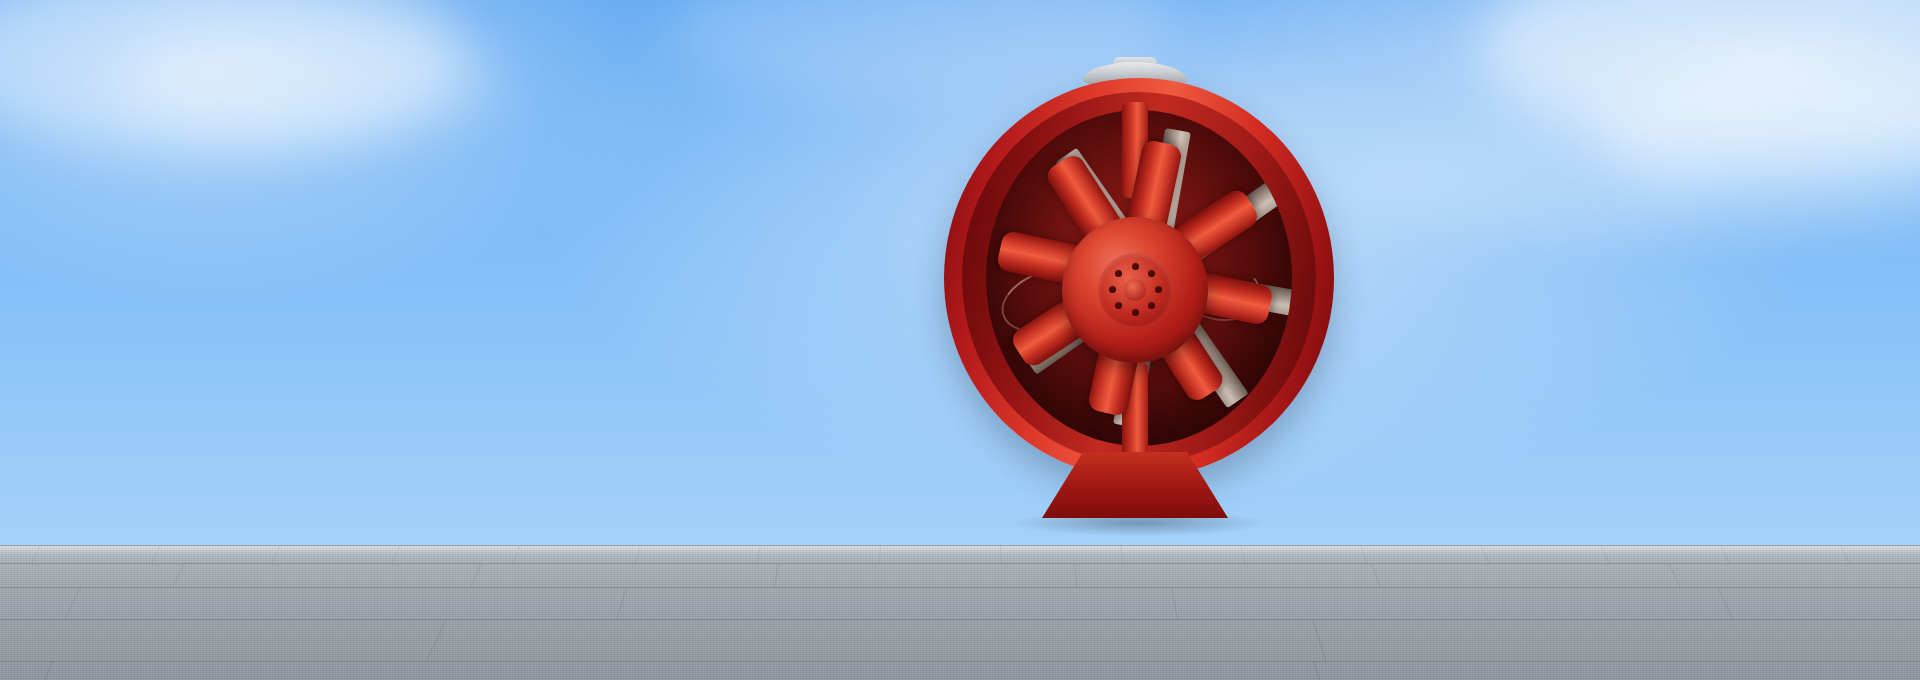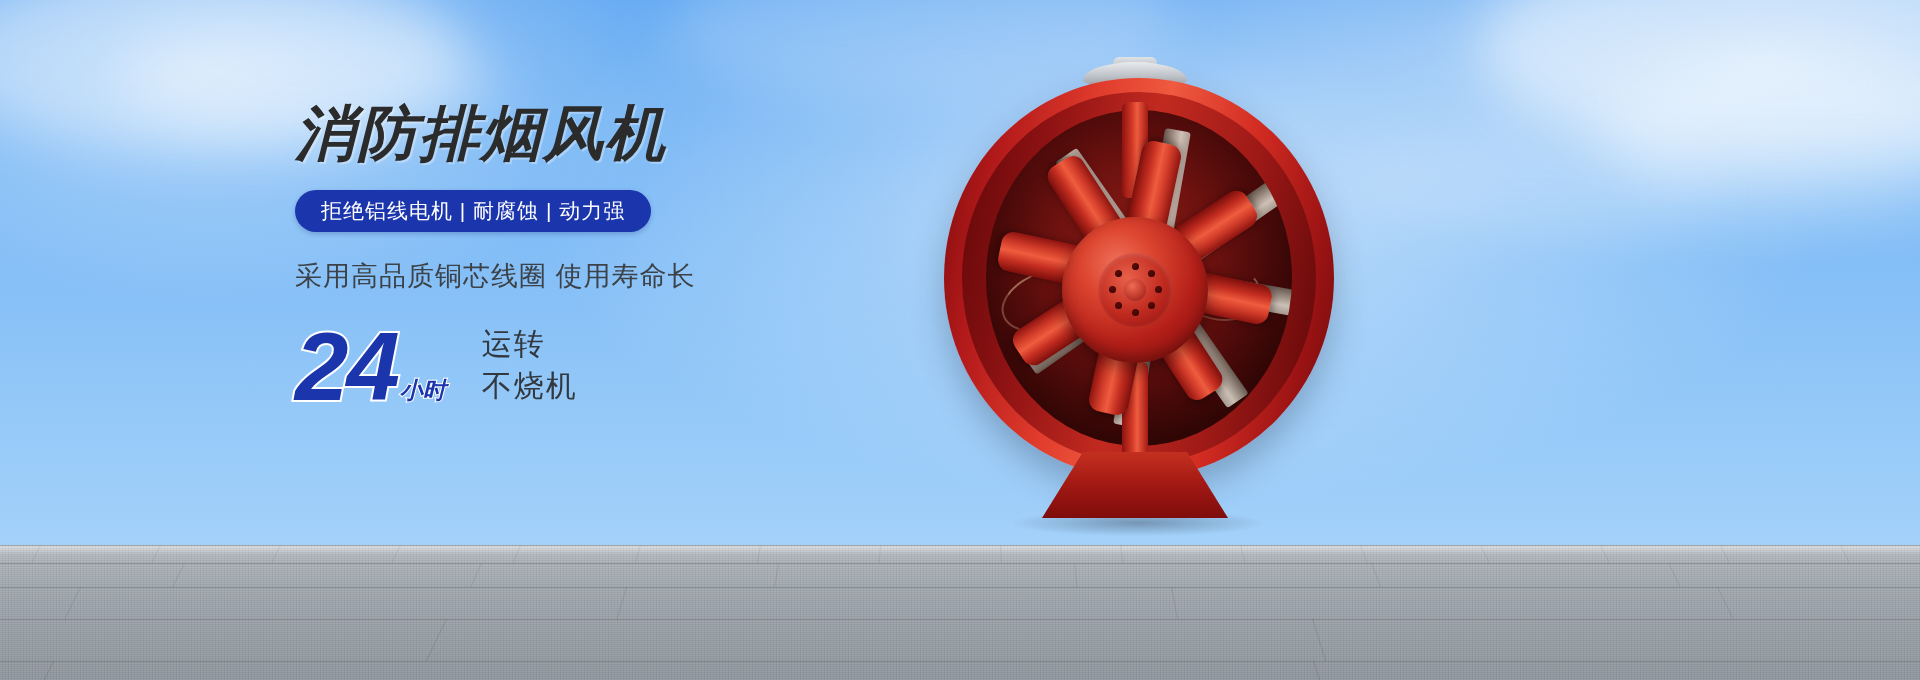--- a/index.html
+++ b/index.html
@@ -262,29 +262,14 @@
         <div class="bolt" style="left: 69.5px; top: 92.5px;"></div>
         <div class="bolt" style="left: 53.2365px; top: 85.7635px;"></div>
         <div class="bolt" style="left: 46.5px; top: 69.5px;"></div>
         <div class="bolt" style="left: 53.2365px; top: 53.2365px;"></div>
         <div class="bolt" style="left: 69.5px; top: 46.5px;"></div>
         <div class="bolt" style="left: 85.7635px; top: 53.2365px;"></div>
       </div>
     <div class="pedestal"></div>
   </div>
 
-  <div id="copy">
-    <div class="headline">消防排烟风机</div>
-    <div class="badge">拒绝铝线电机 | 耐腐蚀 | 动力强</div>
-    <div class="subdesc">采用高品质铜芯线圈  使用寿命长</div>
-    <div class="promo">
-      <div class="num-wrap">
-        <span class="bignum">24</span>
-        <span class="unit">小时</span>
-      </div>
-      <div class="promo-lines">
-        <div>运转</div>
-        <div>不烧机</div>
-      </div>
-    </div>
-  </div>
 
 </div>
 
 </body></html>

